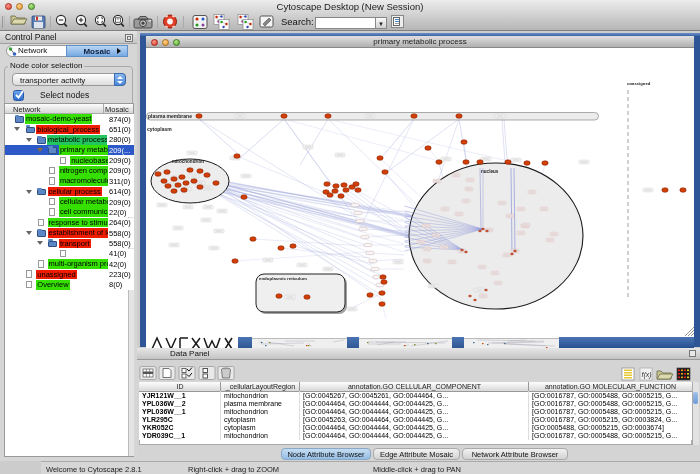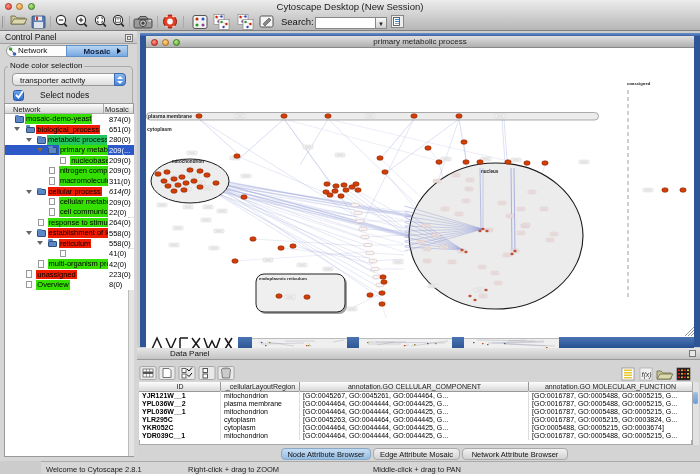--- a/index.html
+++ b/index.html
@@ -172,21 +172,21 @@
 <div style="position:absolute;left:0;top:175.6px;width:131px;height:10.3px;background:#fff;">
         <div style="position:absolute;left:43.9px;top:1.2px;width:6px;height:7.5px;background:#fdfdfd;border:0.6px solid #999;"></div>
         <div style="position:absolute;left:53.9px;top:0.4px;max-width:49.1px;height:9.6px;background:#35df00;overflow:hidden;white-space:nowrap;font-size:7.5px;line-height:9.6px;color:#000;display:inline-block;padding:0 1px;">macromolecule</div>
         <div style="position:absolute;left:104px;top:0.8px;font-size:7.5px;line-height:9px;color:#000;white-space:nowrap;">311(0)</div>
       </div>
 <div style="position:absolute;left:0;top:185.9px;width:131px;height:10.3px;background:#fff;">
         <div style="position:absolute;left:20.6px;top:3.2px;width:0;height:0;border-left:3.5px solid transparent;border-right:3.5px solid transparent;border-top:4.5px solid #666;"></div>
         <div style="position:absolute;left:32.1px;top:2.4px;width:9px;height:6.5px;background:#5b87c5;border:0.5px solid #2e4f80;border-radius:1px;"></div>
         <div style="position:absolute;left:32.1px;top:1.2px;width:4.5px;height:2px;background:#5b87c5;border-radius:1px 1px 0 0;"></div>
         <div style="position:absolute;left:42.6px;top:0.4px;max-width:60.4px;height:9.6px;background:#f01c00;overflow:hidden;white-space:nowrap;font-size:7.5px;line-height:9.6px;color:#000;display:inline-block;padding:0 1px;">cellular process</div>
-        <div style="position:absolute;left:104px;top:0.8px;font-size:7.5px;line-height:9px;color:#000;white-space:nowrap;font-style:italic;">614(0)</div>
+        <div style="position:absolute;left:104px;top:0.8px;font-size:7.5px;line-height:9px;color:#000;white-space:nowrap;">614(0)</div>
       </div>
 <div style="position:absolute;left:0;top:196.3px;width:131px;height:10.3px;background:#fff;">
         <div style="position:absolute;left:43.9px;top:1.2px;width:6px;height:7.5px;background:#fdfdfd;border:0.6px solid #999;"></div>
         <div style="position:absolute;left:53.9px;top:0.4px;max-width:49.1px;height:9.6px;background:#35df00;overflow:hidden;white-space:nowrap;font-size:7.5px;line-height:9.6px;color:#000;display:inline-block;padding:0 1px;">cellular metabol</div>
         <div style="position:absolute;left:104px;top:0.8px;font-size:7.5px;line-height:9px;color:#000;white-space:nowrap;">209(0)</div>
       </div>
 <div style="position:absolute;left:0;top:206.6px;width:131px;height:10.3px;background:#fff;">
         <div style="position:absolute;left:43.9px;top:1.2px;width:6px;height:7.5px;background:#fdfdfd;border:0.6px solid #999;"></div>
         <div style="position:absolute;left:53.9px;top:0.4px;max-width:49.1px;height:9.6px;background:#35df00;overflow:hidden;white-space:nowrap;font-size:7.5px;line-height:9.6px;color:#000;display:inline-block;padding:0 1px;">cell communicat</div>
         <div style="position:absolute;left:104px;top:0.8px;font-size:7.5px;line-height:9px;color:#000;white-space:nowrap;">22(0)</div>
@@ -200,21 +200,21 @@
         <div style="position:absolute;left:20.6px;top:3.2px;width:0;height:0;border-left:3.5px solid transparent;border-right:3.5px solid transparent;border-top:4.5px solid #666;"></div>
         <div style="position:absolute;left:32.1px;top:2.4px;width:9px;height:6.5px;background:#5b87c5;border:0.5px solid #2e4f80;border-radius:1px;"></div>
         <div style="position:absolute;left:32.1px;top:1.2px;width:4.5px;height:2px;background:#5b87c5;border-radius:1px 1px 0 0;"></div>
         <div style="position:absolute;left:42.6px;top:0.4px;max-width:60.4px;height:9.6px;background:#f01c00;overflow:hidden;white-space:nowrap;font-size:7.5px;line-height:9.6px;color:#000;display:inline-block;padding:0 1px;">establishment of lo</div>
         <div style="position:absolute;left:104px;top:0.8px;font-size:7.5px;line-height:9px;color:#000;white-space:nowrap;">558(0)</div>
       </div>
 <div style="position:absolute;left:0;top:237.7px;width:131px;height:10.3px;background:#fff;">
         <div style="position:absolute;left:31.9px;top:3.2px;width:0;height:0;border-left:3.5px solid transparent;border-right:3.5px solid transparent;border-top:4.5px solid #666;"></div>
         <div style="position:absolute;left:43.4px;top:2.4px;width:9px;height:6.5px;background:#5b87c5;border:0.5px solid #2e4f80;border-radius:1px;"></div>
         <div style="position:absolute;left:43.4px;top:1.2px;width:4.5px;height:2px;background:#5b87c5;border-radius:1px 1px 0 0;"></div>
-        <div style="position:absolute;left:53.9px;top:0.4px;max-width:49.1px;height:9.6px;background:#f01c00;overflow:hidden;white-space:nowrap;font-size:7.5px;line-height:9.6px;color:#000;display:inline-block;padding:0 1px;">reticulum</div>
+        <div style="position:absolute;left:53.9px;top:0.4px;max-width:49.1px;height:9.6px;background:#f01c00;overflow:hidden;white-space:nowrap;font-size:7.5px;line-height:9.6px;color:#000;display:inline-block;padding:0 1px;">transport</div>
         <div style="position:absolute;left:104px;top:0.8px;font-size:7.5px;line-height:9px;color:#000;white-space:nowrap;">558(0)</div>
       </div>
 <div style="position:absolute;left:0;top:248.0px;width:131px;height:10.3px;background:#fff;">
         <div style="position:absolute;left:55.2px;top:1.2px;width:6px;height:7.5px;background:#fdfdfd;border:0.6px solid #999;"></div>
         <div style="position:absolute;left:65.2px;top:15px;max-width:37.8px;height:9.6px;background:#35df00;overflow:hidden;white-space:nowrap;font-size:7.5px;line-height:9.6px;color:#000;display:inline-block;padding:12px 1px;">secretion</div>
         <div style="position:absolute;left:104px;top:0.8px;font-size:7.5px;line-height:9px;color:#000;white-space:nowrap;">41(0)</div>
       </div>
 <div style="position:absolute;left:0;top:258.4px;width:131px;height:10.3px;background:#fff;">
         <div style="position:absolute;left:32.6px;top:1.2px;width:6px;height:7.5px;background:#fdfdfd;border:0.6px solid #999;"></div>
         <div style="position:absolute;left:42.6px;top:0.4px;max-width:60.4px;height:9.6px;background:#35df00;overflow:hidden;white-space:nowrap;font-size:7.5px;line-height:9.6px;color:#000;display:inline-block;padding:0 1px;">multi-organism pro</div>

